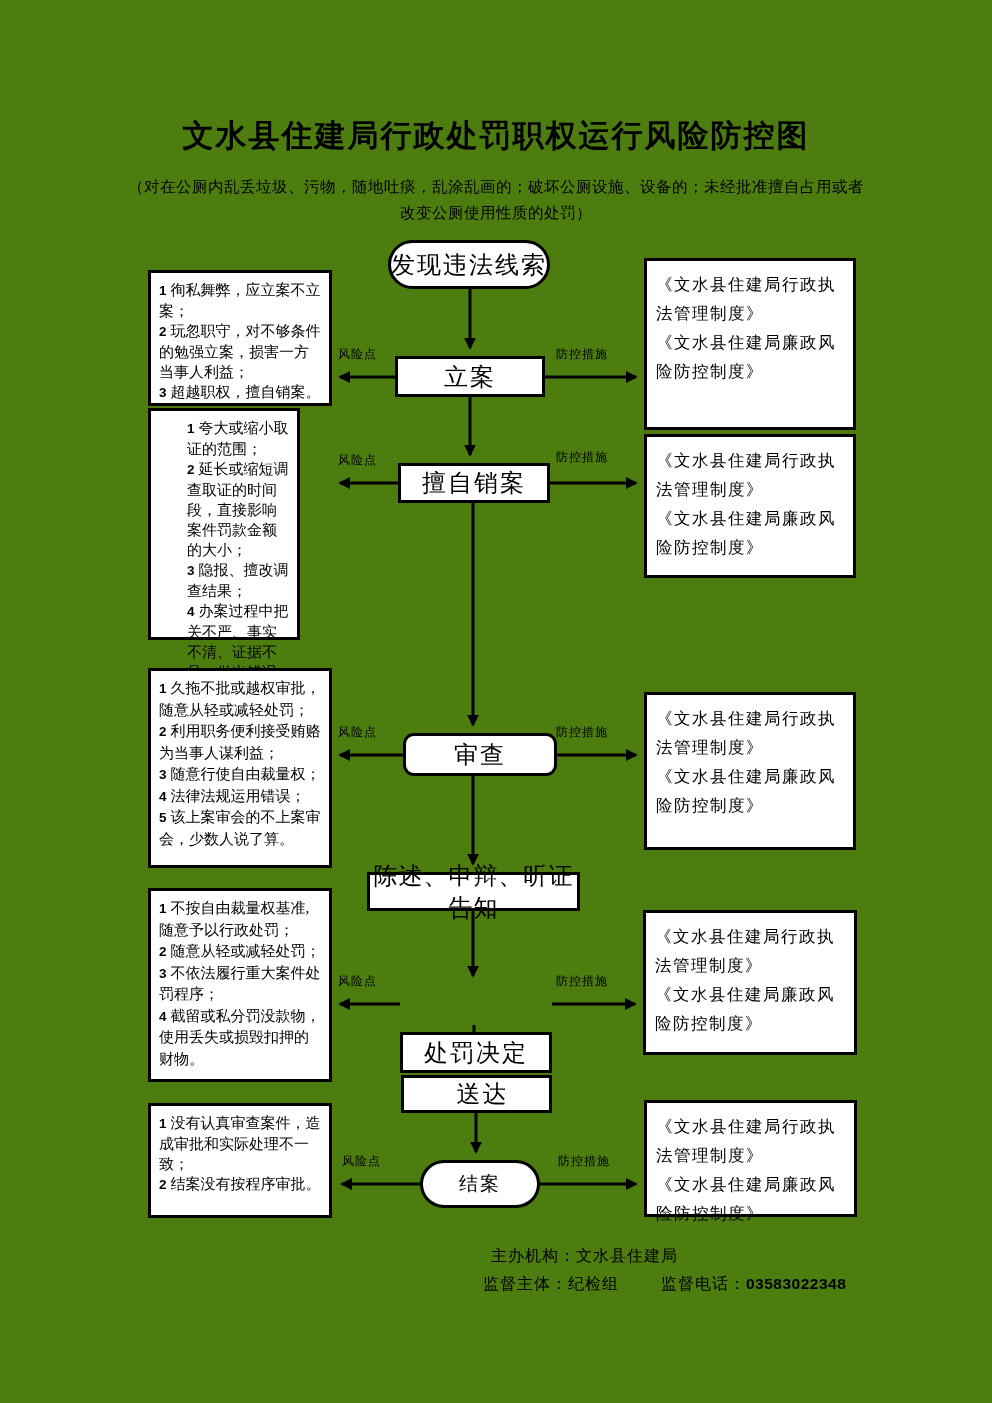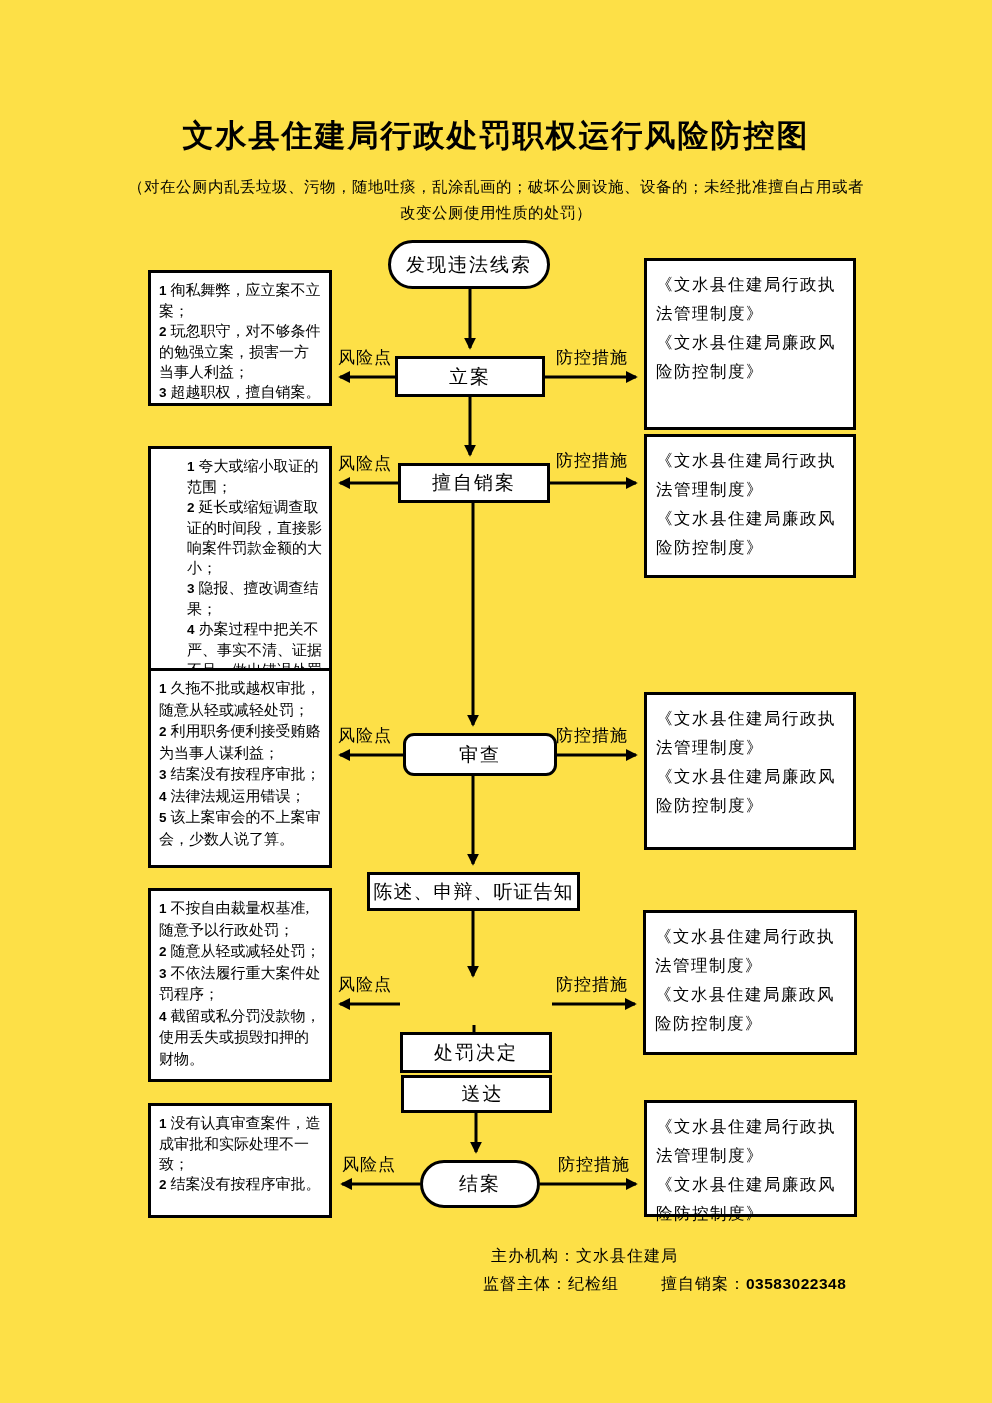--- a/index.html
+++ b/index.html
@@ -1,59 +1,59 @@
 <!DOCTYPE html>
 <html><head>
 <meta charset="utf-8">
 <style>
   html,body{margin:0;padding:0;background:#e8e8e8;}
   .page{
     position:relative;
     width:992px;height:1403px;
     margin:0 auto;
-    background:#fde047;
+    background:#4d7c0f;
     font-family:"Liberation Serif", serif;
     color:#000;
     overflow:hidden;
   }
   .title{
     position:absolute;top:115px;left:0;width:100%;
     text-align:center;font-size:31px;font-weight:700;
     font-family:"Liberation Sans", sans-serif;
     letter-spacing:2px;margin:0;
   }
   .sub{
     position:absolute;left:0;width:100%;
     text-align:center;font-size:15.5px;letter-spacing:0.5px;
   }
   .node{
     position:absolute;background:#fff;border:3px solid #000;
     display:flex;align-items:center;justify-content:center;
-    font-size:19px;letter-spacing:2px;text-align:center;
+    font-size:24px;letter-spacing:2px;text-align:center;
     box-sizing:border-box;
   }
   .stadium{border-radius:26px;}
   .riskbox{
     position:absolute;background:#fff;border:3px solid #000;
     box-sizing:border-box;
     font-size:15px;line-height:20px;
     padding:7px 7px 5px 8px;
   }
   .ritem .n{
     font-family:"Liberation Sans", sans-serif;
     font-weight:700;font-size:13.5px;margin-right:4px;
   }
   .ctrlbox{
     position:absolute;background:#fff;border:3px solid #000;
     box-sizing:border-box;
     font-size:16.5px;line-height:29px;letter-spacing:1.5px;
     padding:9px 8px 6px 9px;
   }
   .alabel{
-    position:absolute;font-size:17px;letter-spacing:1px;white-space:nowrap;
+    position:absolute;font-size:12px;letter-spacing:1px;white-space:nowrap;
   }
   .arrows{position:absolute;left:0;top:0;pointer-events:none;}
   .footer-line{position:absolute;font-size:16px;letter-spacing:1px;white-space:nowrap;}
   .footer-line .phone{
     font-family:"Liberation Sans", sans-serif;font-weight:700;font-size:15.5px;letter-spacing:0.5px;
   }
   .footer-line .gap{display:inline-block;width:42px;}
 </style>
 </head>
 <body>
@@ -111,33 +111,33 @@
   <div class="alabel" style="left:556px;top:973px;">防控措施</div>
   <div class="alabel" style="left:342px;top:1153px;">风险点</div>
   <div class="alabel" style="left:558px;top:1153px;">防控措施</div>
 
   <div class="riskbox" style="left:148px;top:270px;width:184px;height:136px;">
     <div class="ritem"><span class="n">1</span><span>徇私舞弊，应立案不立案；</span></div>
     <div class="ritem"><span class="n">2</span><span>玩忽职守，对不够条件的勉强立案，损害一方当事人利益；</span></div>
     <div class="ritem"><span class="n">3</span><span>超越职权，擅自销案。</span></div>
   </div>
 
-  <div class="riskbox" style="left:148px;top:446px;width:184px;height:232px;padding-left:36px;">
+  <div class="riskbox" style="left:148px;top:408px;width:152px;height:232px;padding-left:36px;">
     <div class="ritem"><span class="n">1</span><span>夸大或缩小取证的范围；</span></div>
     <div class="ritem"><span class="n">2</span><span>延长或缩短调查取证的时间段，直接影响案件罚款金额的大小；</span></div>
     <div class="ritem"><span class="n">3</span><span>隐报、擅改调查结果；</span></div>
     <div class="ritem"><span class="n">4</span><span>办案过程中把关不严、事实不清、证据不足、做出错误处罚决定；</span></div>
     <div class="ritem"><span class="n">5</span><span>丢失、损毁证据；</span></div>
     <div class="ritem"><span class="n">6</span><span>以罚代管。</span></div>
   </div>
 
   <div class="riskbox" style="left:148px;top:668px;width:184px;height:200px;line-height:21.5px;">
     <div class="ritem"><span class="n">1</span><span>久拖不批或越权审批，随意从轻或减轻处罚；</span></div>
     <div class="ritem"><span class="n">2</span><span>利用职务便利接受贿赂为当事人谋利益；</span></div>
-    <div class="ritem"><span class="n">3</span><span>结案没有按程序审批；</span></div>
+    <div class="ritem"><span class="n">3</span><span>随意行使自由裁量权；</span></div>
     <div class="ritem"><span class="n">4</span><span>法律法规运用错误；</span></div>
     <div class="ritem"><span class="n">5</span><span>该上案审会的不上案审会，少数人说了算。</span></div>
   </div>
 
   <div class="riskbox" style="left:148px;top:888px;width:184px;height:194px;line-height:21.5px;">
     <div class="ritem"><span class="n">1</span><span>不按自由裁量权基准,随意予以行政处罚；</span></div>
     <div class="ritem"><span class="n">2</span><span>随意从轻或减轻处罚；</span></div>
     <div class="ritem"><span class="n">3</span><span>不依法履行重大案件处罚程序；</span></div>
     <div class="ritem"><span class="n">4</span><span>截留或私分罚没款物，使用丢失或损毁扣押的财物。</span></div>
   </div>
@@ -165,16 +165,16 @@
   </div>
   <div class="ctrlbox" style="left:644px;top:1100px;width:213px;height:117px;">
     <div class="measure">《文水县住建局行政执法管理制度》</div>
     <div class="measure">《文水县住建局廉政风险防控制度》</div>
   </div>
 
   <div class="footer-line" style="left:491px;top:1246px;">
     <span>主办机构：文水县住建局</span>
   </div>
   <div class="footer-line" style="left:483px;top:1274px;">
-    <span>监督主体：纪检组</span><span class="gap"></span><span>擅自销案：</span><span class="phone">03583022348</span>
+    <span>监督主体：纪检组</span><span class="gap"></span><span>监督电话：</span><span class="phone">03583022348</span>
   </div>
 
 </div>
 
 </body></html>

